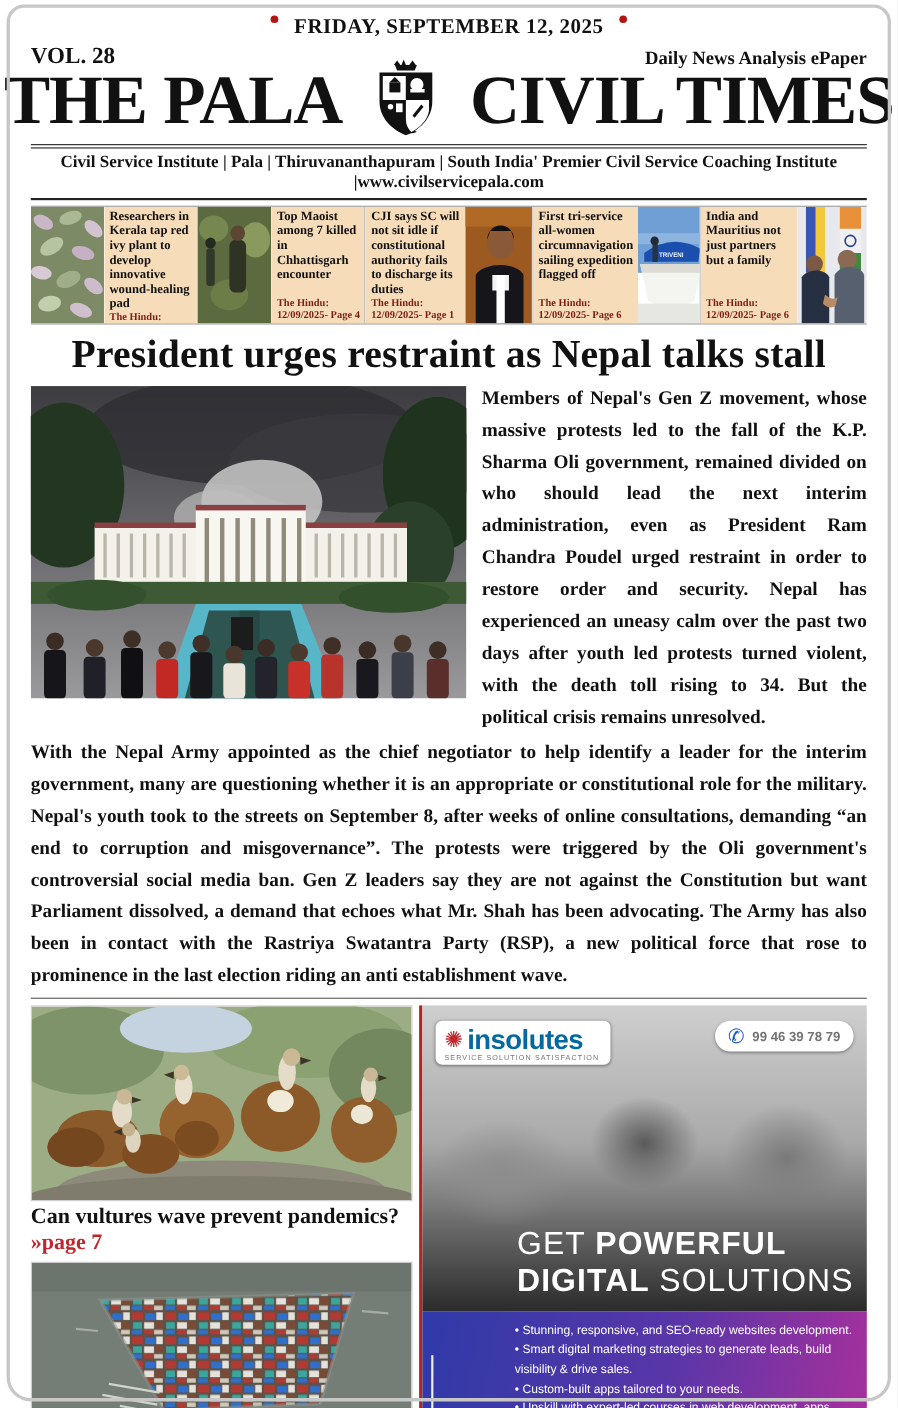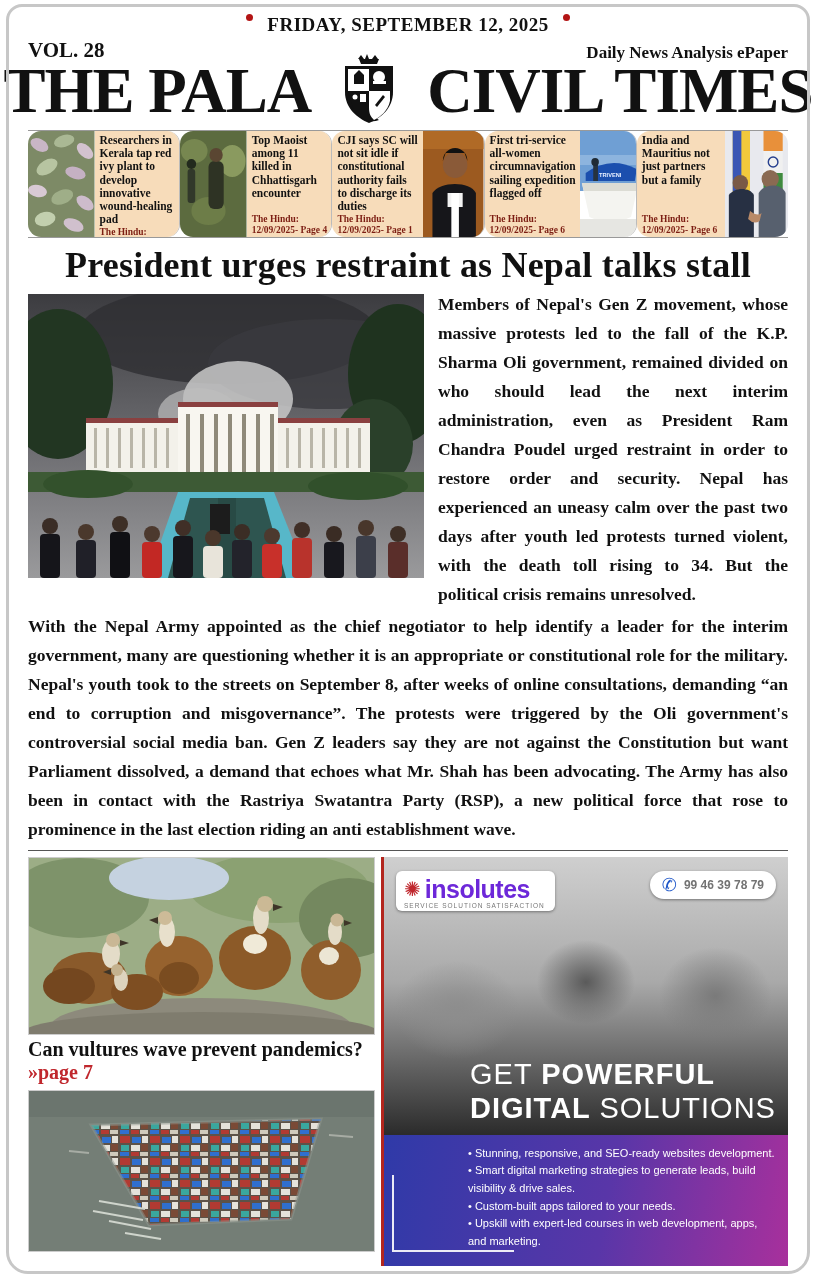--- a/index.html
+++ b/index.html
@@ -17,21 +17,21 @@
   .edition{font-weight:bold;font-size:17px;}
   .masthead{display:flex;justify-content:center;align-items:center;gap:26px;margin-top:-6px;line-height:1;}
   .mast-word{font-weight:bold;font-size:63px;letter-spacing:-1px;white-space:nowrap;}
   .crest{width:64px;height:72px;flex:0 0 auto;margin-top:-4px;}
   .tagbar{margin:6px 14px 0 14px;border-top:4px double #222;border-bottom:2px solid #222;
           text-align:center;font-weight:bold;font-size:15.5px;padding:4px 0 5px 0;}
 
   
   .strip{display:flex;margin:5px 14px 0 14px;border-top:1.5px solid #999;border-bottom:1.5px solid #999;
          height:106px;}
-  .card{flex:1 1 0;display:flex;border-right:1px solid #bbb;overflow:hidden;border-radius:13px;}
+  .card{flex:1 1 0;display:flex;border-right:1px solid #bbb;overflow:hidden;}
   .card:last-child{border-right:none;}
   .card .thumb{flex:0 0 44%;}
   .card .ctext{flex:1 1 auto;background:#f7dcba;padding:3px 4px 2px 5px;display:flex;flex-direction:column;}
   .card .hl{font-weight:bold;font-size:11.5px;line-height:1.15;flex:1 1 auto;}
   .card .src{font-weight:bold;font-size:9.5px;color:#7c1d12;line-height:1.1;}
   .thumb svg{width:100%;height:100%;display:block;}
 
   
   .headline{font-weight:bold;font-size:36px;text-align:center;margin:6px 0 4px 0;letter-spacing:.2px;}
   .article{margin:0 14px;font-weight:bold;font-size:17.5px;line-height:1.66;text-align:justify;}
@@ -50,21 +50,21 @@
   .adcol{flex:1 1 auto;border-left:3px solid #b3261e;display:flex;flex-direction:column;}
   .adphoto{position:relative;height:278px;background:
      radial-gradient(90px 70px at 18% 55%, #8d8d8d 0%, rgba(140,140,140,0) 70%),
      radial-gradient(70px 60px at 50% 45%, #5a5a5a 0%, rgba(90,90,90,0) 70%),
      radial-gradient(80px 70px at 82% 50%, #7a7a7a 0%, rgba(120,120,120,0) 70%),
      linear-gradient(180deg,#cfcfcf 0%,#a9a9a9 45%,#5c5c5c 78%,#2b2b2b 100%);}
   .chips{display:flex;justify-content:space-between;align-items:flex-start;padding:14px 12px 0 12px;}
   .logochip{background:#fff;border-radius:6px;padding:4px 10px 2px 8px;box-shadow:0 1px 3px rgba(0,0,0,.4);}
   .logoline{display:flex;align-items:center;gap:4px;font-family:"Liberation Sans",sans-serif;}
   .logomark{color:#c0272d;font-size:20px;line-height:1;}
-  .logotext{color:#6d28d9;font-weight:bold;font-size:25px;letter-spacing:-.5px;}
+  .logotext{color:#0369a1;font-weight:bold;font-size:25px;letter-spacing:-.5px;}
   .logotag{font-family:"Liberation Sans",sans-serif;font-size:6.5px;color:#777;text-align:center;letter-spacing:1px;margin-top:-2px;}
   .phonechip{background:#fff;border-radius:16px;padding:5px 12px;display:flex;align-items:center;gap:7px;
              box-shadow:0 1px 3px rgba(0,0,0,.4);font-family:"Liberation Sans",sans-serif;}
   .phoneicon{color:#1d56c8;font-size:18px;line-height:1;}
   .phonenum{font-weight:bold;font-size:12px;color:#737373;}
   .adhead{position:absolute;left:86px;bottom:10px;color:#fff;font-family:"Liberation Sans",sans-serif;
           font-size:29px;line-height:1.15;letter-spacing:1px;}
   .adhead .lt{font-weight:normal;}
   .adhead .bd{font-weight:bold;}
   .adgrad{flex:1 1 auto;background:linear-gradient(100deg,#2f3aa8 0%,#5936a8 55%,#a8309c 100%);
@@ -102,20 +102,21 @@
         <rect x="17" y="22" width="10" height="9" fill="#111"></rect>
         <path d="M17 22 l5 -5 l5 5 z" fill="#111"></path>
         <circle cx="42" cy="24" r="6" fill="#fff"></circle>
         <path d="M36 28 h13 v3 h-13 z" fill="#fff"></path>
         <circle cx="18" cy="44" r="2.5" fill="#fff"></circle>
         <rect x="23" y="41" width="6" height="8" fill="#fff"></rect>
         <path d="M38 52 l8 -10 l2 2 l-8 10 z" fill="#111"></path>
       </svg>
       <span class="mast-word">CIVIL TIMES</span>
     </div>
+    <div class="tagbar">Civil Service Institute | Pala | Thiruvananthapuram | South India' Premier Civil Service Coaching Institute |www.civilservicepala.com</div>
 
     <div class="strip">
 
       <div class="card">
         <div class="thumb">
           <svg viewBox="0 0 70 106" preserveAspectRatio="none">
             <rect width="70" height="106" fill="#7d8a66"></rect>
             <g>
               <ellipse cx="12" cy="14" rx="10" ry="6" fill="#c9b6c6" transform="rotate(25 12 14)"></ellipse>
               <ellipse cx="38" cy="10" rx="11" ry="6" fill="#aab894" transform="rotate(-15 38 10)"></ellipse>
@@ -143,21 +144,21 @@
             <ellipse cx="15" cy="20" rx="14" ry="12" fill="#778750"></ellipse>
             <ellipse cx="55" cy="30" rx="14" ry="16" fill="#8a9a5f"></ellipse>
             <ellipse cx="30" cy="80" rx="18" ry="14" fill="#6d7d48"></ellipse>
             <rect x="30" y="30" width="16" height="48" rx="6" fill="#2e3324"></rect>
             <circle cx="38" cy="24" r="7" fill="#5a4632"></circle>
             <rect x="8" y="38" width="8" height="34" rx="3" fill="#31382a"></rect>
             <circle cx="12" cy="33" r="5" fill="#222a1d"></circle>
           </svg>
         </div>
         <div class="ctext">
-          <span class="hl">Top Maoist among 11 killed in Chhattisgarh encounter</span>
+          <span class="hl">Top Maoist among 7 killed in Chhattisgarh encounter</span>
           <span class="src">The Hindu: 12/09/2025- Page 4</span>
         </div>
       </div>
 
       <div class="card">
         <div class="ctext" style="flex:1 1 56%;">
           <span class="hl">CJI says SC will not sit idle if constitutional authority fails to discharge its duties</span>
           <span class="src">The Hindu: 12/09/2025- Page 1</span>
         </div>
         <div class="thumb" style="flex:0 0 40%;">

